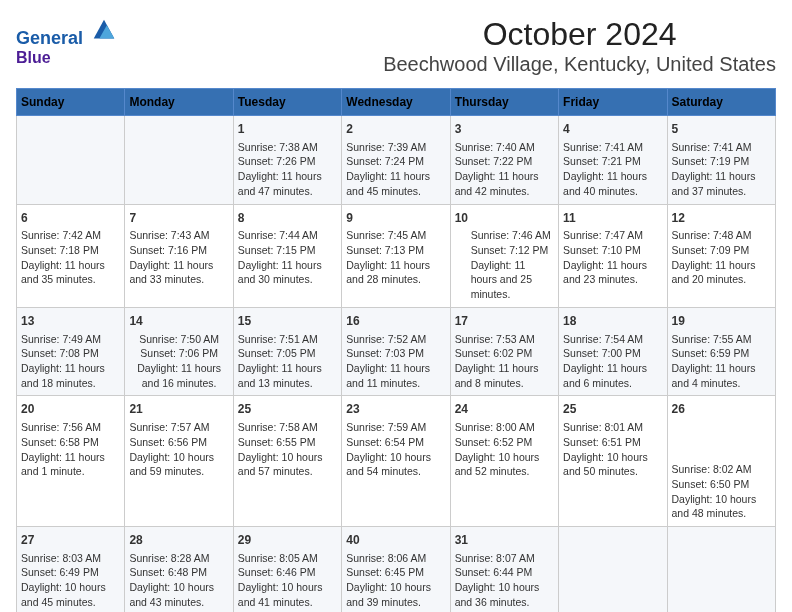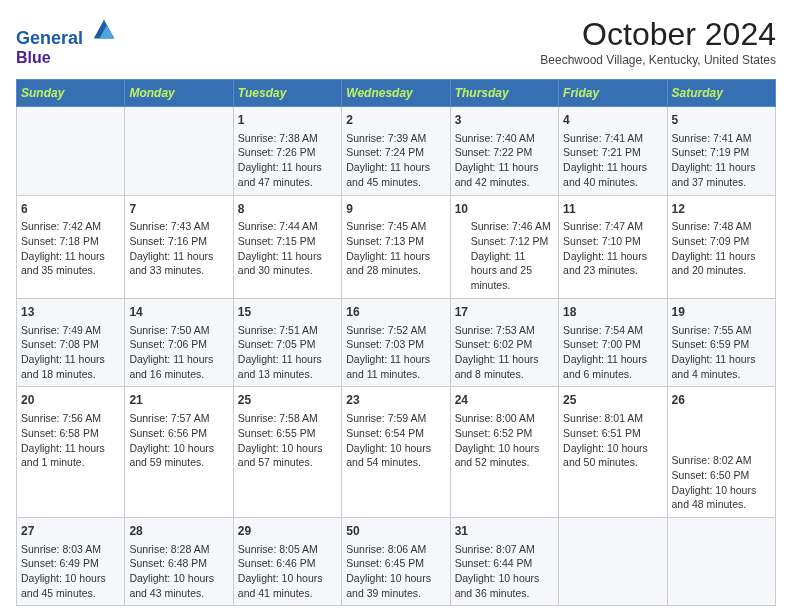--- a/index.html
+++ b/index.html
@@ -29,46 +29,45 @@
     }
     .logo-text span {
       color: #1a5ca8;
     }
     .logo-icon {
       width: 28px;
       height: 28px;
       margin-left: 2px;
     }
     .title-block {
-      text-align: right;
+      text-align: center;
     }
     .title-block h1 {
       font-size: 32px;
       font-weight: normal;
       color: #222;
     }
     .title-block h2 {
-      font-size: 12px;
+      font-size: 20px;
       font-weight: normal;
       color: #444;
     }
     table {
       width: 100%;
       border-collapse: collapse;
       font-size: 11px;
     }
     thead tr th {
       background-color: #3670b2;
-      color: #bef264;
+      color: #000000;
       padding: 6px 4px;
       text-align: left;
       font-weight: bold;
       font-size: 12px;
       border: 1px solid #5588cc;
-      font-style: italic;
     }
     tbody tr td {
       vertical-align: top;
       padding: 5px 4px;
       border: 1px solid #ccc;
       width: 14.28%;
       min-height: 80px;
       line-height: 1.4;
       color: #333;
     }
@@ -209,21 +208,21 @@
       </tr>
       <tr>
         <td>
           <span class="day-num">13</span>
           <div class="day-info" style="white-space: pre-line;">Sunrise: 7:49 AM
 Sunset: 7:08 PM
 Daylight: 11 hours and 18 minutes.</div>
         </td>
         <td>
           <span class="day-num">14</span>
-          <div class="day-info" style="white-space: pre-line;">Sunrise: 7:50 AM
+          <div class="day-info" style="white-space: pre-line; text-align: center;">Sunrise: 7:50 AM
 Sunset: 7:06 PM
 Daylight: 11 hours and 16 minutes.</div>
         </td>
         <td>
           <span class="day-num">15</span>
           <div class="day-info" style="white-space: pre-line;">Sunrise: 7:51 AM
 Sunset: 7:05 PM
 Daylight: 11 hours and 13 minutes.</div>
         </td>
         <td>
@@ -308,21 +307,21 @@
 Sunset: 6:48 PM
 Daylight: 10 hours and 43 minutes.</div>
         </td>
         <td>
           <span class="day-num">29</span>
           <div class="day-info" style="white-space: pre-line;">Sunrise: 8:05 AM
 Sunset: 6:46 PM
 Daylight: 10 hours and 41 minutes.</div>
         </td>
         <td>
-          <span class="day-num">50</span>
+          <span class="day-num">40</span>
           <div class="day-info" style="white-space: pre-line;">Sunrise: 8:06 AM
 Sunset: 6:45 PM
 Daylight: 10 hours and 39 minutes.</div>
         </td>
         <td>
           <span class="day-num">31</span>
           <div class="day-info" style="white-space: pre-line;">Sunrise: 8:07 AM
 Sunset: 6:44 PM
 Daylight: 10 hours and 36 minutes.</div>
         </td>

